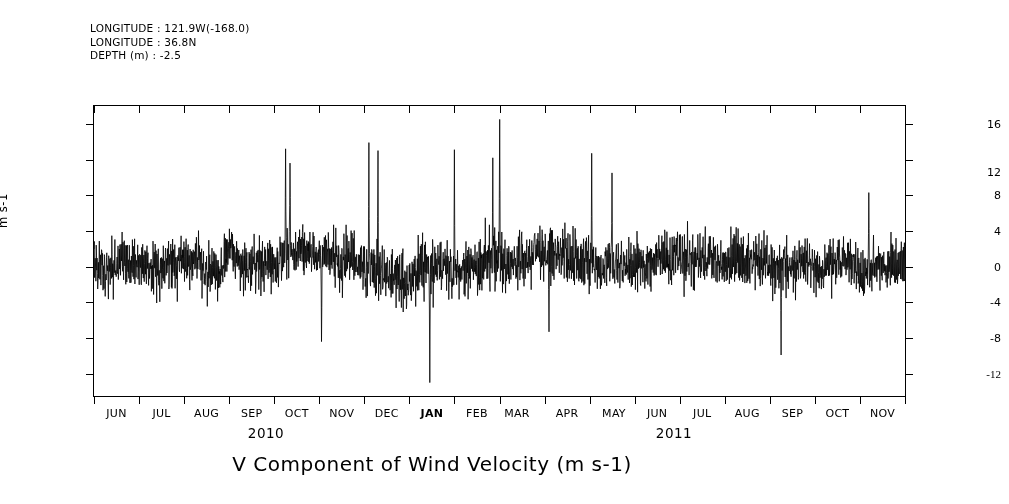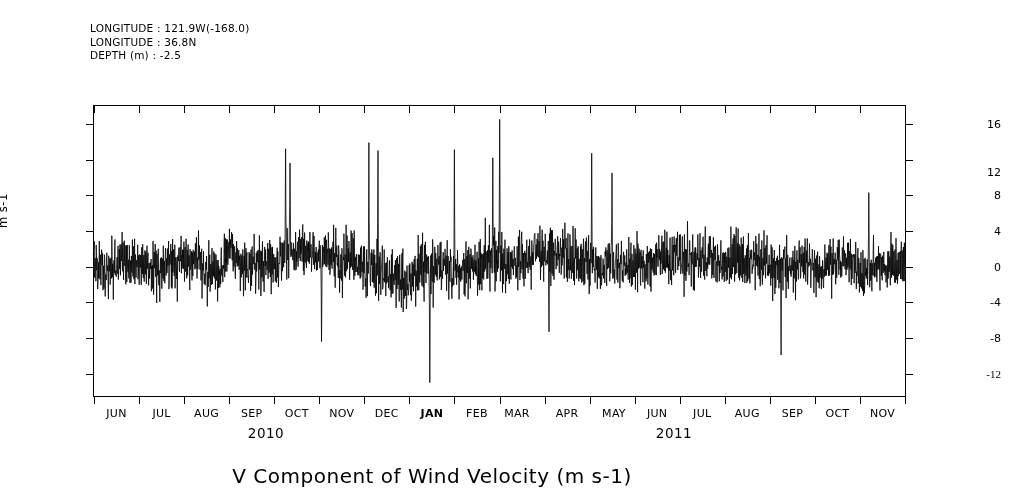--- a/index.html
+++ b/index.html
@@ -122,21 +122,21 @@
     position: absolute;
     top: 425px;
     font-size: 13.5px;
     transform: translateX(-50%);
     white-space: nowrap;
     letter-spacing: 0.5px;
   }
   .axis-title-x {
     position: absolute;
     left: 0;
-    top: 464px;
+    top: 452px;
     width: 864px;
     text-align: center;
     font-size: 20px;
     letter-spacing: 0.5px;
   }
 </style>
 </head>
 <body>
 
 <div id="root">

